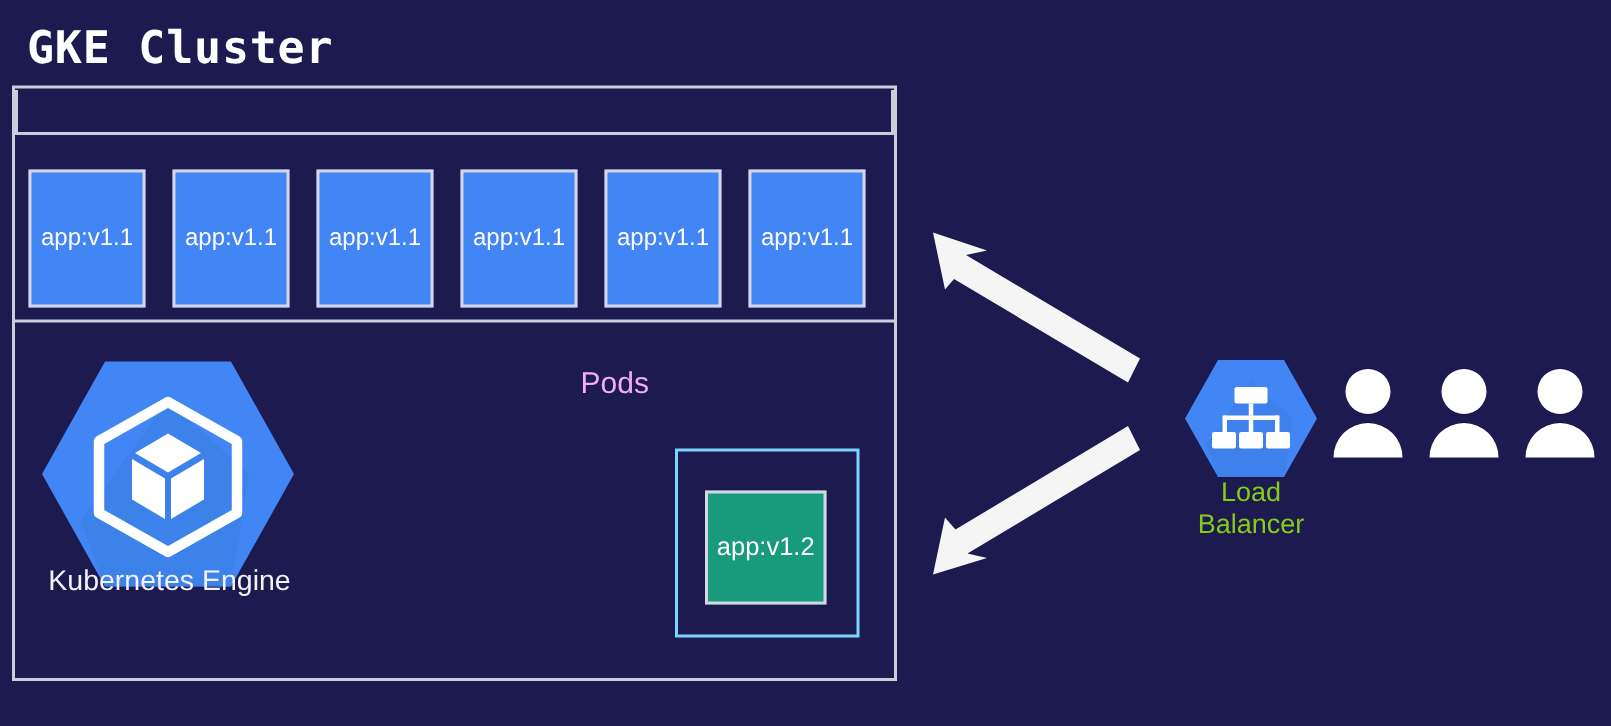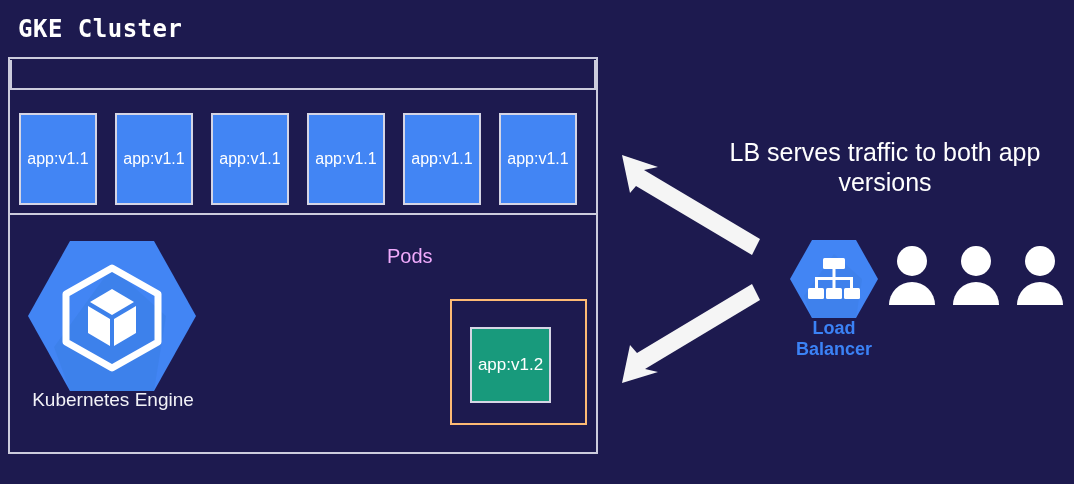--- a/index.html
+++ b/index.html
@@ -9,21 +9,21 @@
     font-family:"Liberation Sans", sans-serif;
     overflow:hidden;
     position:relative;
   }
   .stage{position:absolute;left:0;top:0;width:1074px;height:484px;}
 
   
   #cluster-title{
     position:absolute;left:18px;top:15px;
     font-family:"DejaVu Sans Mono","Liberation Mono",monospace;
-    font-size:24px;font-weight:700;color:#ffffff;
+    font-size:30px;font-weight:700;color:#ffffff;
     letter-spacing:0.5px;
     white-space:nowrap;
   }
 
   
   #cluster-box{
     position:absolute;left:8px;top:57px;width:590px;height:397px;
     border:2px solid #ccccdd;
     box-sizing:border-box;
   }
@@ -60,50 +60,50 @@
     position:absolute;left:387px;top:245px;
     font-size:20px;color:#f0abfc;
   }
 
   
   #gke-node{
     position:absolute;left:28px;top:237px;width:168px;height:182px;
   }
   #gke-hex{position:absolute;left:0;top:0;width:168px;height:158px;}
   #gke-label{
-    position:absolute;left:-8px;top:152px;width:186px;
+    position:absolute;left:-8px;top:140px;width:186px;
     text-align:center;font-size:19px;color:#f2f2f7;
     white-space:nowrap;
   }
 
   
   #canary-container{
-    position:absolute;left:450px;top:299px;width:137px;height:126px;
-    border:2px solid #fdba74;box-sizing:border-box;
+    position:absolute;left:450px;top:299px;width:123px;height:126px;
+    border:2px solid #7dd3fc;box-sizing:border-box;
   }
   #canary-pod{
     position:absolute;left:18px;top:26px;width:81px;height:76px;
     background:#189a7c;
     border:2px solid #d5d5e5;
     box-sizing:border-box;
     display:flex;align-items:center;justify-content:center;
     color:#ffffff;font-size:17px;white-space:nowrap;
   }
 
   
   #arrows{position:absolute;left:600px;top:145px;width:200px;height:250px;}
 
   
   #lb-node{
     position:absolute;left:790px;top:238px;width:88px;height:120px;
   }
   #lb-hex{position:absolute;left:0;top:0;width:88px;height:82px;}
   #lb-label{
     position:absolute;left:-12px;top:80px;width:112px;
-    text-align:center;font-size:18px;color:#3b82f6;line-height:1.15;font-weight:bold;
+    text-align:center;font-size:18px;color:#84cc16;line-height:1.15;
   }
 
   
   #users{position:absolute;left:888px;top:245px;width:178px;height:62px;display:flex;gap:16px;}
   .user-icon{width:48px;height:62px;}
 
   
   #lb-caption{
     position:absolute;left:705px;top:137px;width:360px;
     text-align:center;font-size:25px;color:#ffffff;line-height:1.2;
@@ -153,24 +153,20 @@
 
   <svg id="arrows" viewBox="0 0 200 250">
     <g fill="#f5f5f5">
 
       <polygon points="22,10 58,22 44,25 160,94 152,110 36,41 30,48"></polygon>
 
       <polygon points="22,238 30,200 37,208 152,139 160,155 45,224 58,227"></polygon>
     </g>
   </svg>
 
-  <div id="lb-caption">
-    <span>LB serves traffic to both app</span><br>
-    <span>versions</span>
-  </div>
 
   <div id="lb-node">
     <svg id="lb-hex" viewBox="0 0 88 82">
       <polygon points="22,2 66,2 88,41 66,80 22,80 0,41" fill="#4285f4"></polygon>
       <polygon points="44,16 72,41 66,80 22,80 14,58" fill="#3b7de4" opacity="0.5"></polygon>
       <g fill="#ffffff">
         <rect x="33" y="20" width="22" height="11" rx="1.5"></rect>
         <rect x="18" y="50" width="16" height="11" rx="1.5"></rect>
         <rect x="36" y="50" width="16" height="11" rx="1.5"></rect>
         <rect x="54" y="50" width="16" height="11" rx="1.5"></rect>

